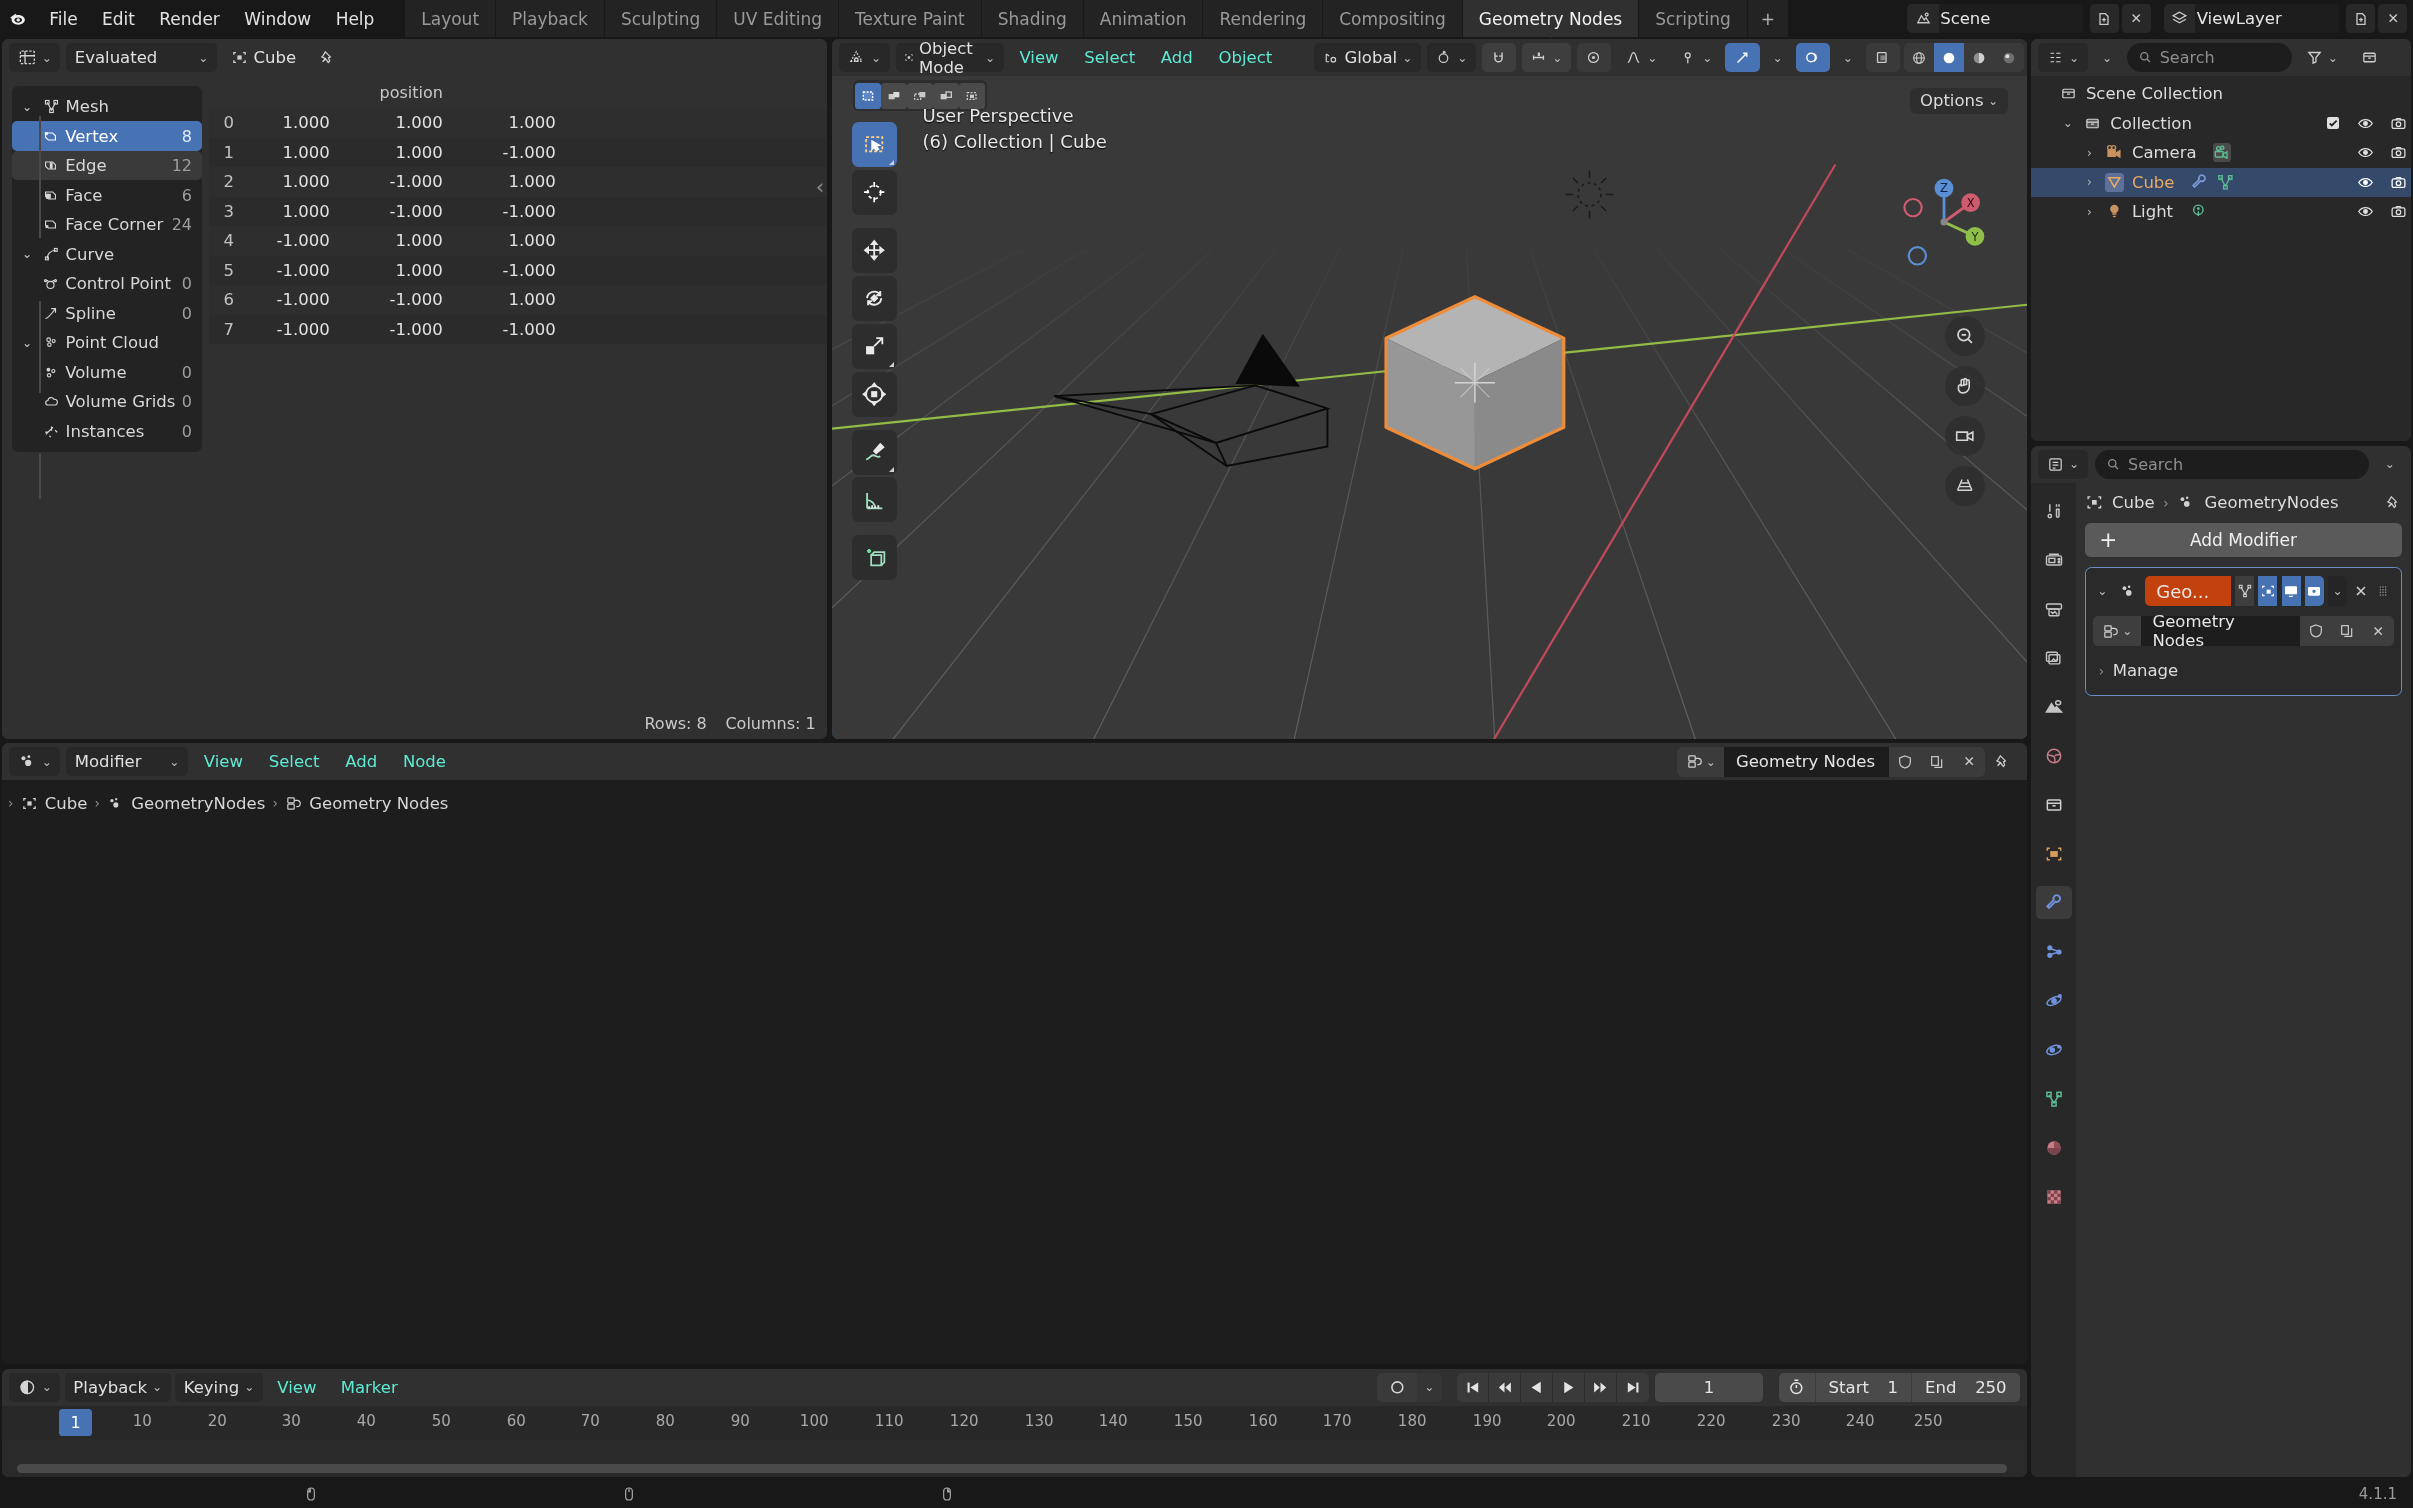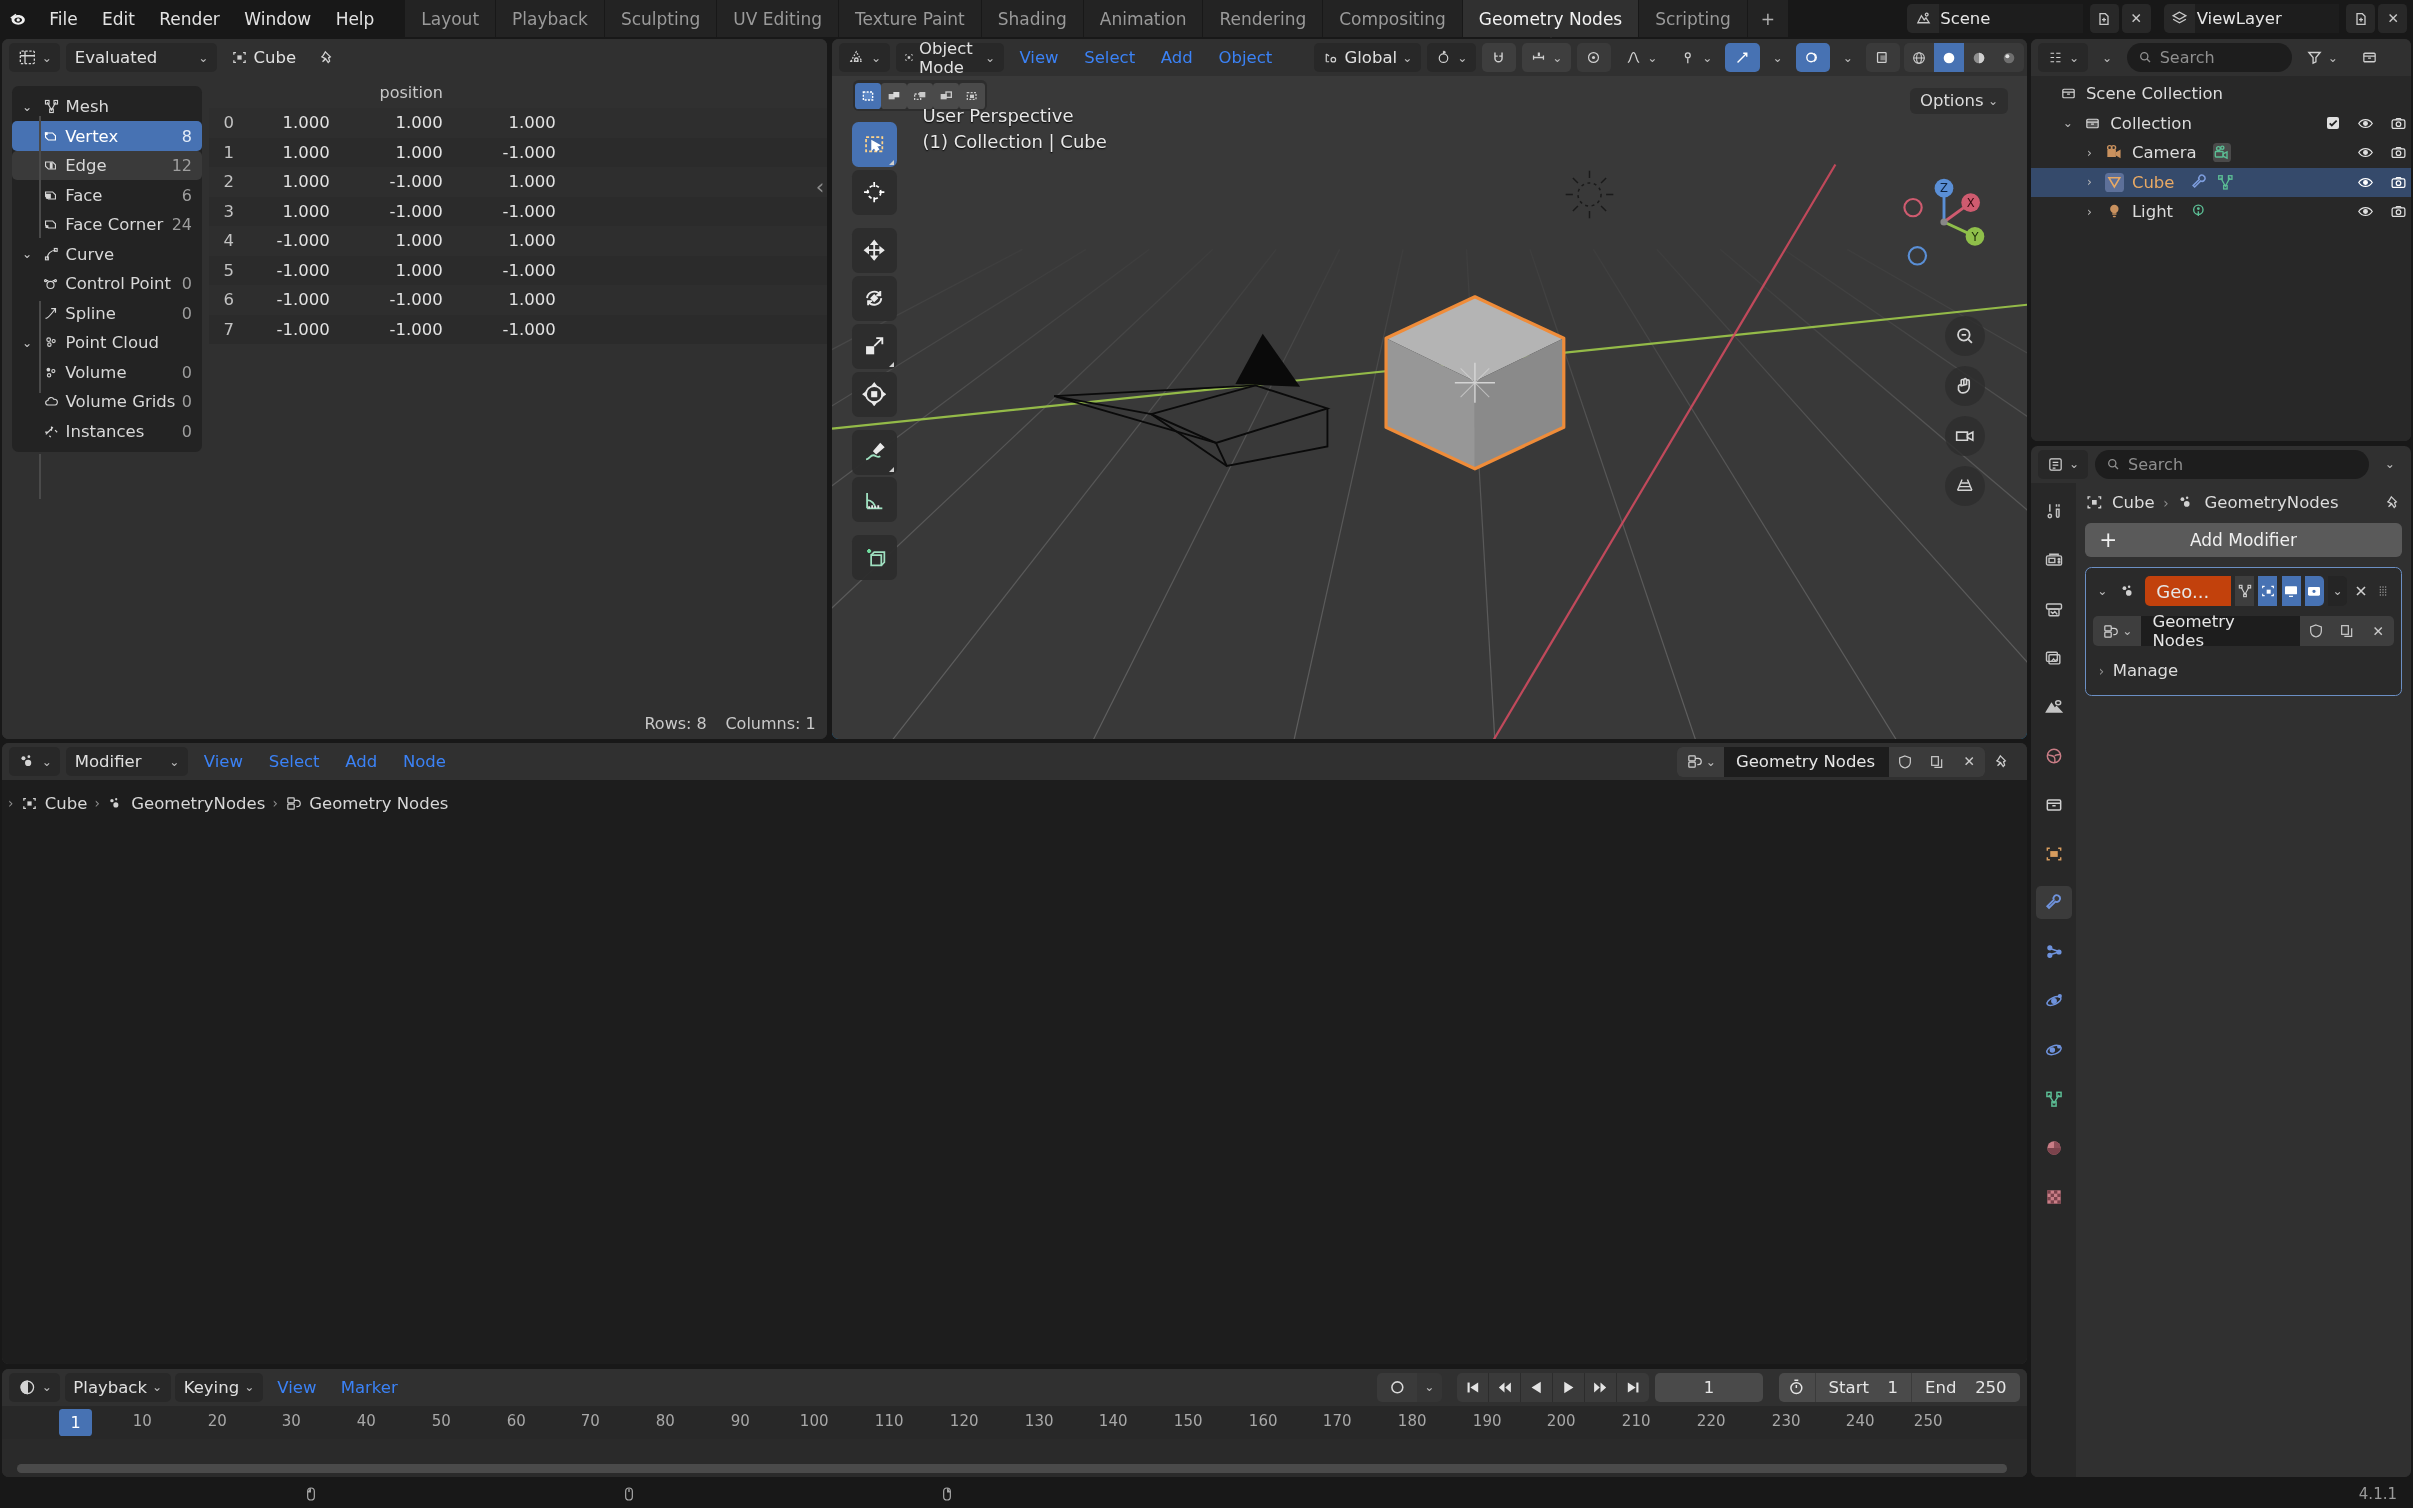--- a/index.html
+++ b/index.html
@@ -38,21 +38,21 @@
   
   .mainrow{ flex:1 1 auto; display:flex; min-height:0; }
   .leftcol{ display:flex; flex-direction:column; min-width:0; }
   .rightcol{ width:384px; flex:0 0 384px; display:flex; flex-direction:column; background:#181818; }
 
   
   .editor{ background:#303030; border-radius:6.5px; margin:2.2px; overflow:hidden; position:relative; display:flex; flex-direction:column;}
   .ed-header{ height:37px; background:#303030; display:flex; align-items:center; padding:0 7.2px; gap:5.7px; flex:0 0 37px;}
   .hbtn{ height:29px; display:flex; align-items:center; gap:5px; padding:0 8.6px; background:#282828; border-radius:5px; font-size:16.5px; color:#e0e0e0;}
   .hbtn.flat{ background:transparent; }
-  .hmenu{ height:29px; display:flex; align-items:center; padding:0 10px; font-size:16.5px; color:#3b82f6; border-radius:4.3px;}
+  .hmenu{ height:29px; display:flex; align-items:center; padding:0 10px; font-size:16.5px; color:#5eead4; border-radius:4.3px;}
   .chev{ font-size:12.2px; color:#bdbdbd; }
 
   
   .spreadsheet{ width:825px; flex:0 0 825px; }
   .ss-body{ flex:1 1 auto; display:flex; background:#303030; min-height:0; position:relative;}
   .ss-side{ width:207px; flex:0 0 207px; background:#303030; padding:10px 7.2px 0 10px; }
   .ss-tree{ background:#232323; border-radius:6.5px; padding:5.7px 0; }
   .tr{ height:29.5px; display:flex; align-items:center; padding:0 10px 0 5.7px; font-size:16.5px; color:#d8d8d8; border-radius:5px;}
   .tr .tw{ width:18.7px; display:flex; align-items:center; justify-content:center; color:#c9c9c9; font-size:12.2px;}
   .tr .ti{ width:29px; display:flex; align-items:center; justify-content:center; }
@@ -796,21 +796,21 @@
               </div>
             </div>
 
             <div class="vp-opts">
               <span>Options</span>
               <span class="chev">⌄</span>
             </div>
 
             <div class="vp-text">
               <div>User Perspective</div>
-              <div>(1) Collection | Cube</div>
+              <div>(6) Collection | Cube</div>
             </div>
 
             <svg class="vp-gizmo" viewBox="0 0 150 150" style="font-size:24px">
               <g stroke-width="4">
                 <line x1="75" y1="75" x2="75" y2="28" stroke="#5a8fd6"></line>
                 <line x1="75" y1="75" x2="118" y2="95" stroke="#8fbf4a"></line>
                 <line x1="75" y1="75" x2="112" y2="48" stroke="#cf5b6f"></line>
               </g>
               <circle cx="75" cy="28" r="13" fill="#5a8fd6"></circle>
                 <text x="75" y="34" font-size="16" fill="#0d2340" text-anchor="middle" font-family="DejaVu Sans">Z</text>

